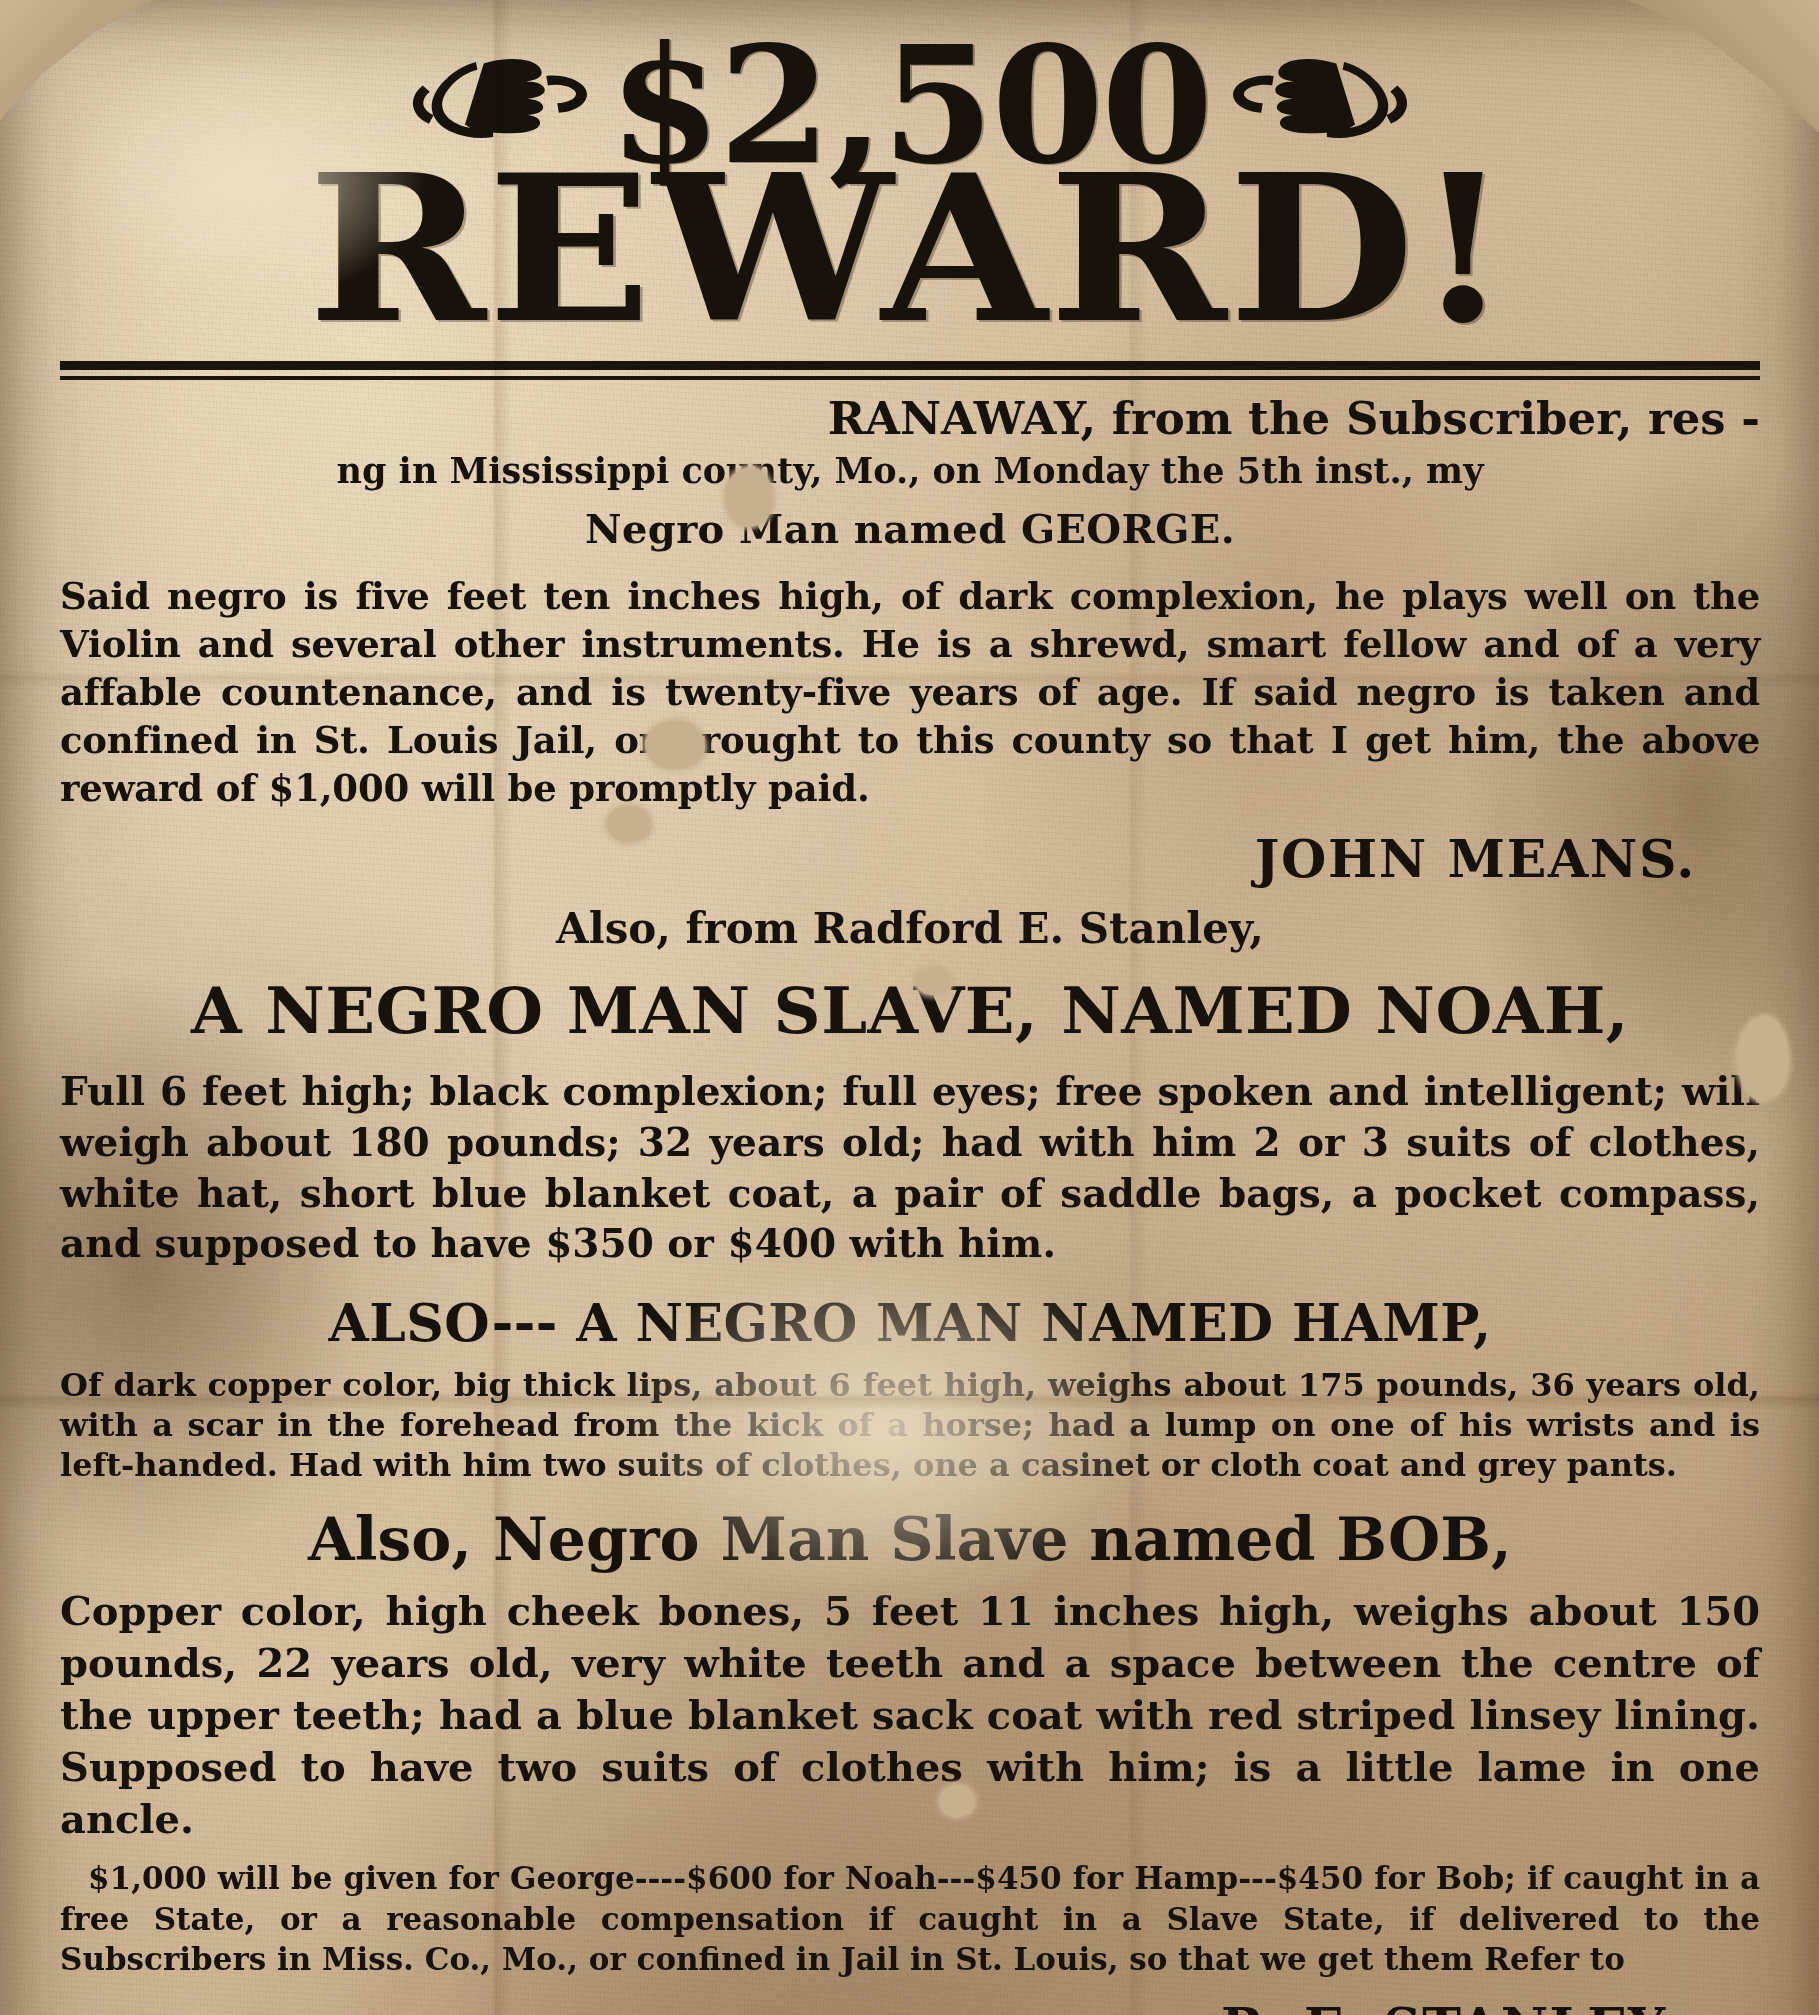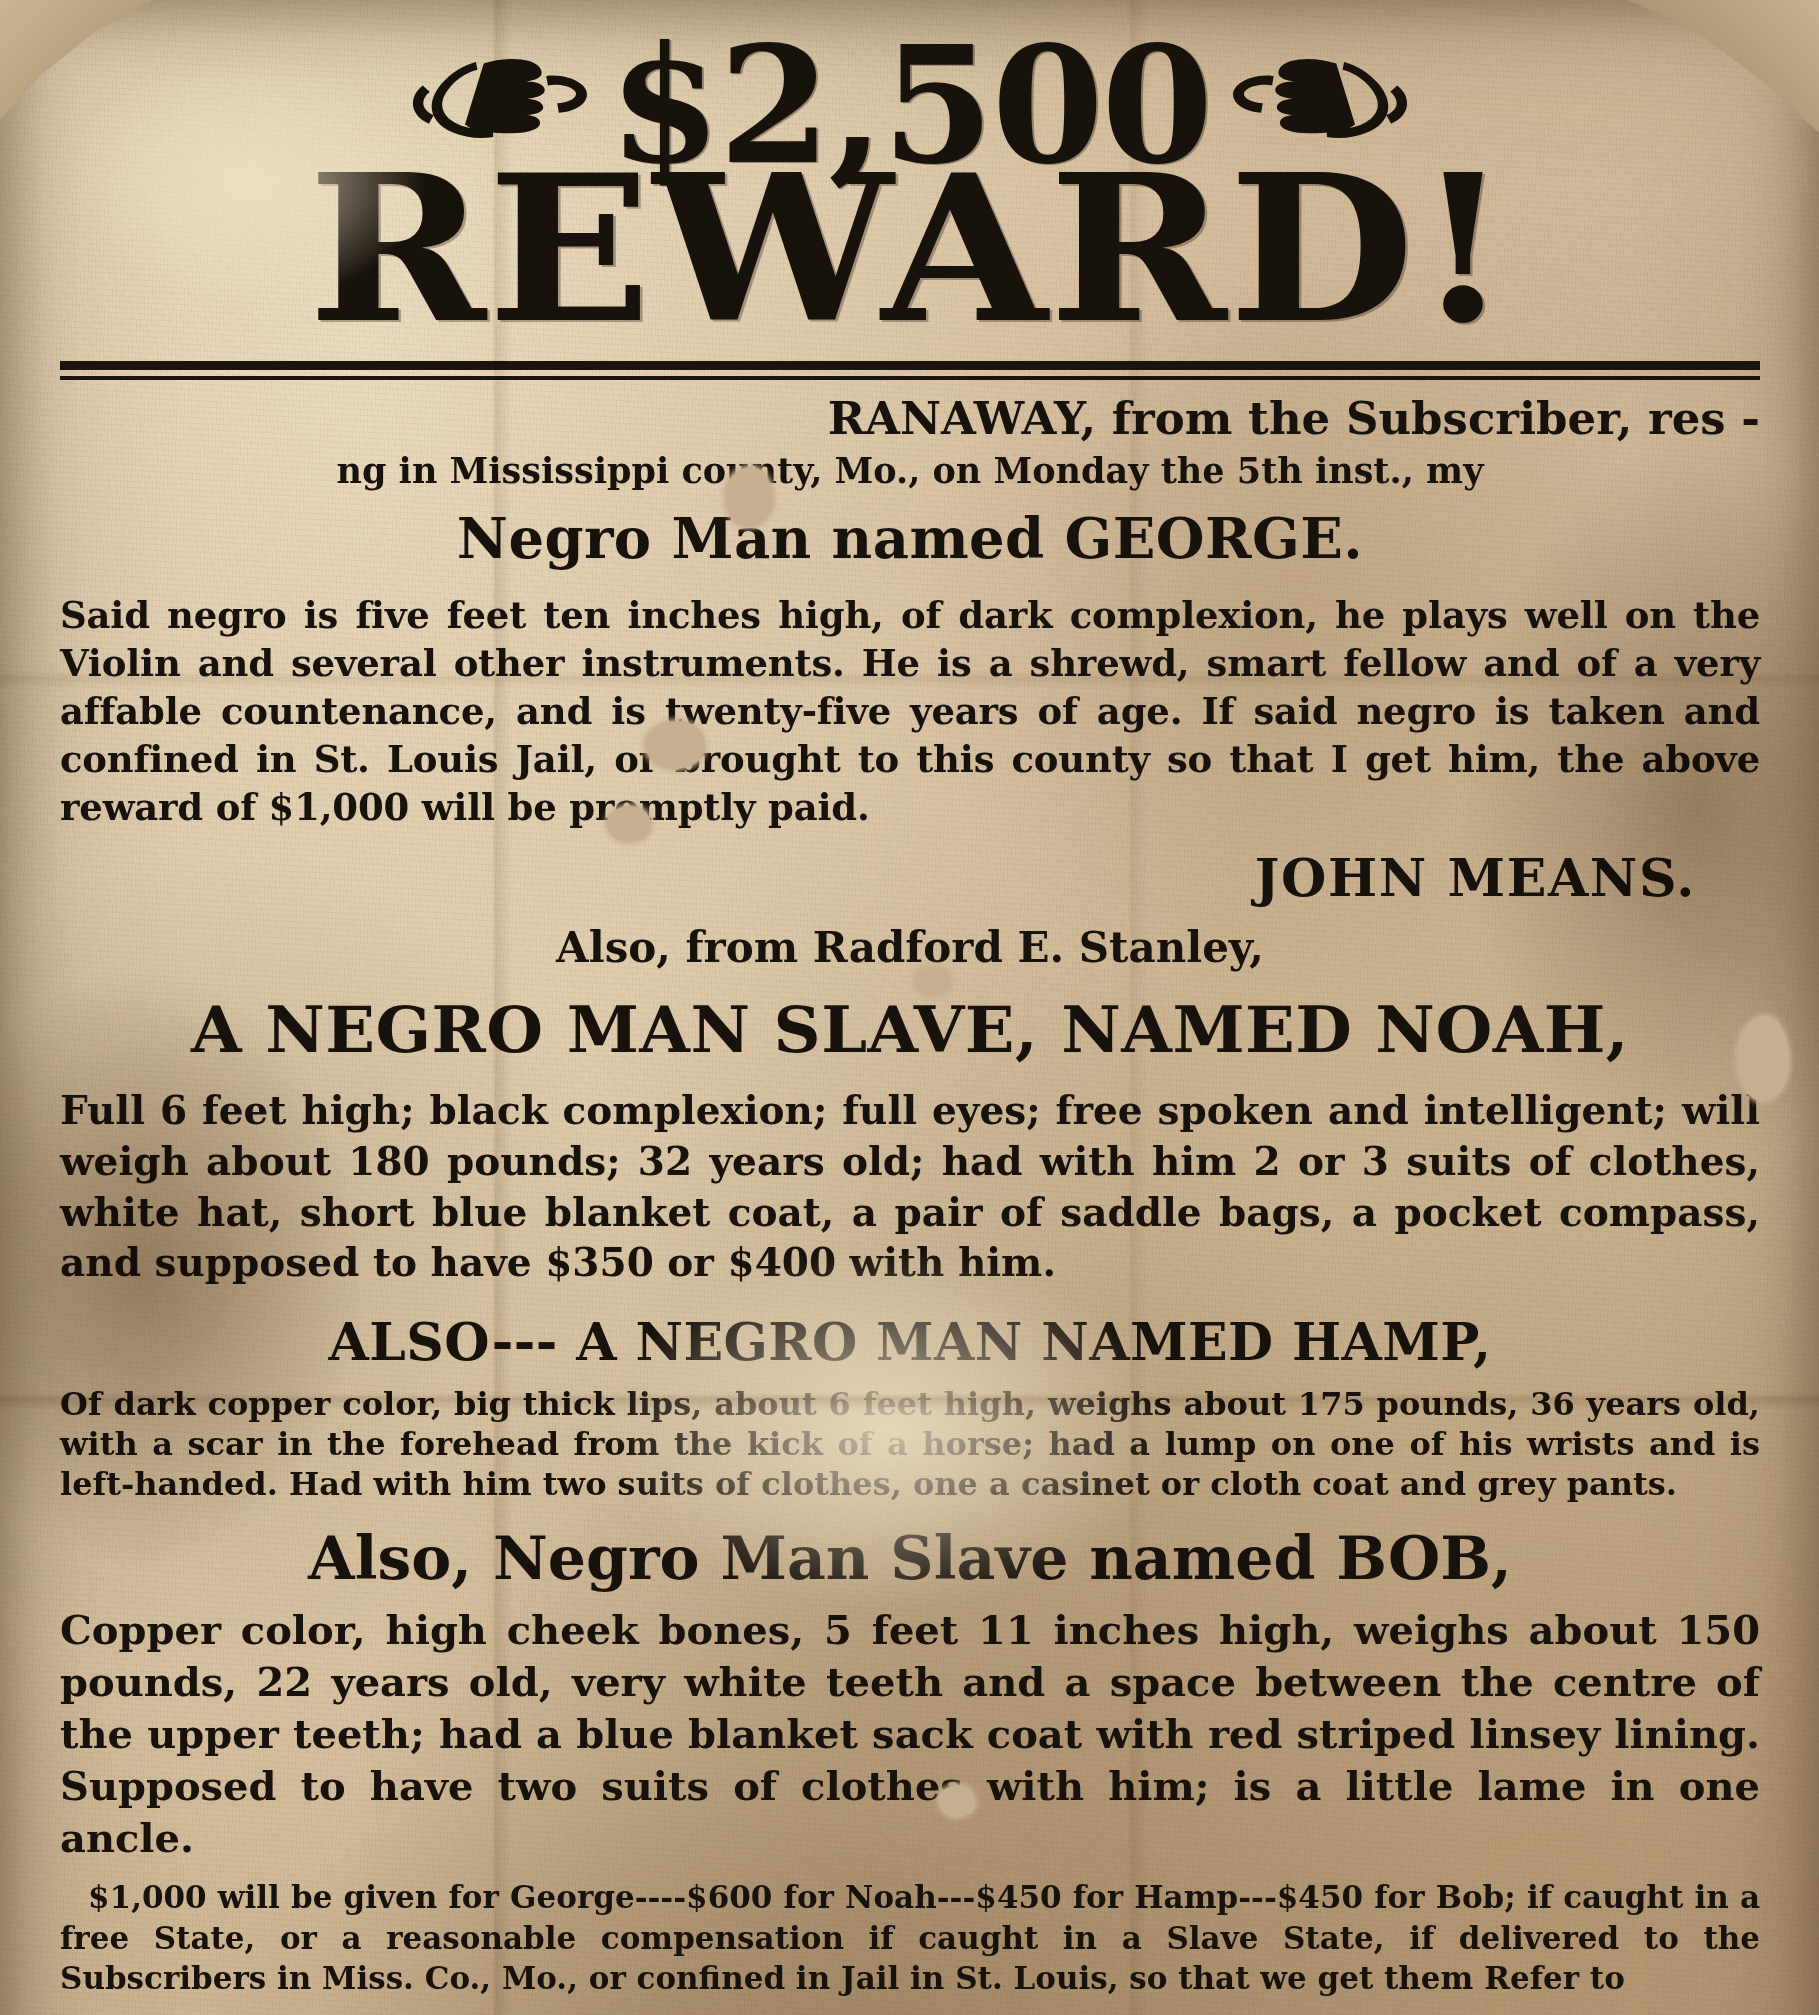--- a/index.html
+++ b/index.html
@@ -117,21 +117,21 @@
     font-family: "DejaVu Serif", serif;
     font-weight: 700;
     font-size: 35px;
     margin-top: 5.6px;
     white-space: nowrap;
   }
   .name-george {
     text-align: center;
     font-family: "DejaVu Serif", serif;
     font-weight: 700;
-    font-size: 56px;
+    font-size: 40px;
     letter-spacing: 0.4px;
     margin-top: 13.7px;
     white-space: nowrap;
   }
 
   .para {
     font-family: "DejaVu Serif", serif;
     font-weight: 700;
     font-size: 37px;
     line-height: 1.30;

